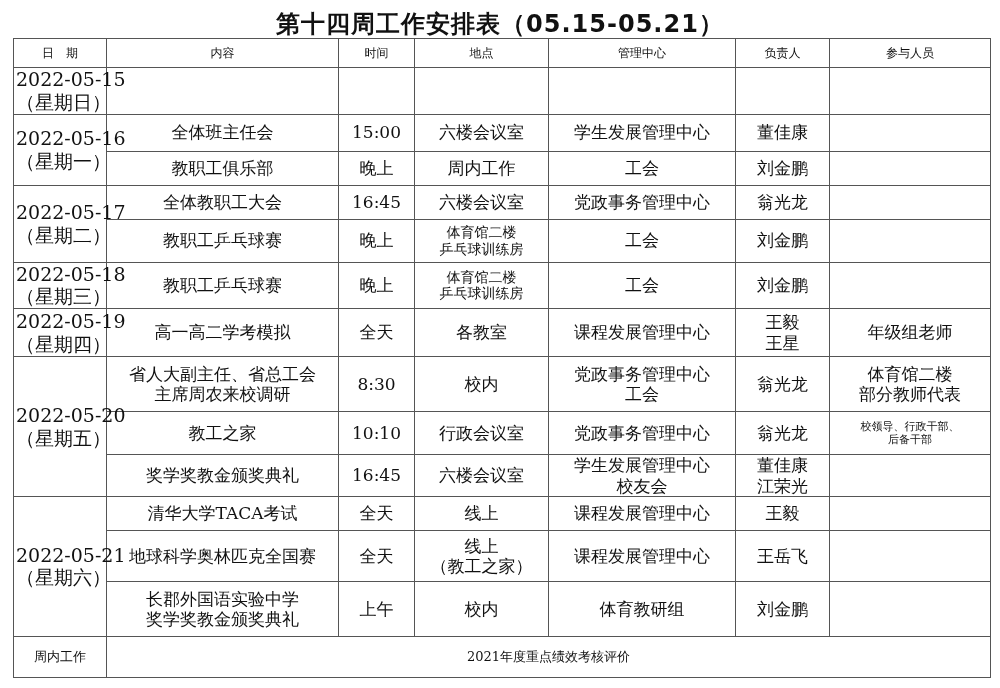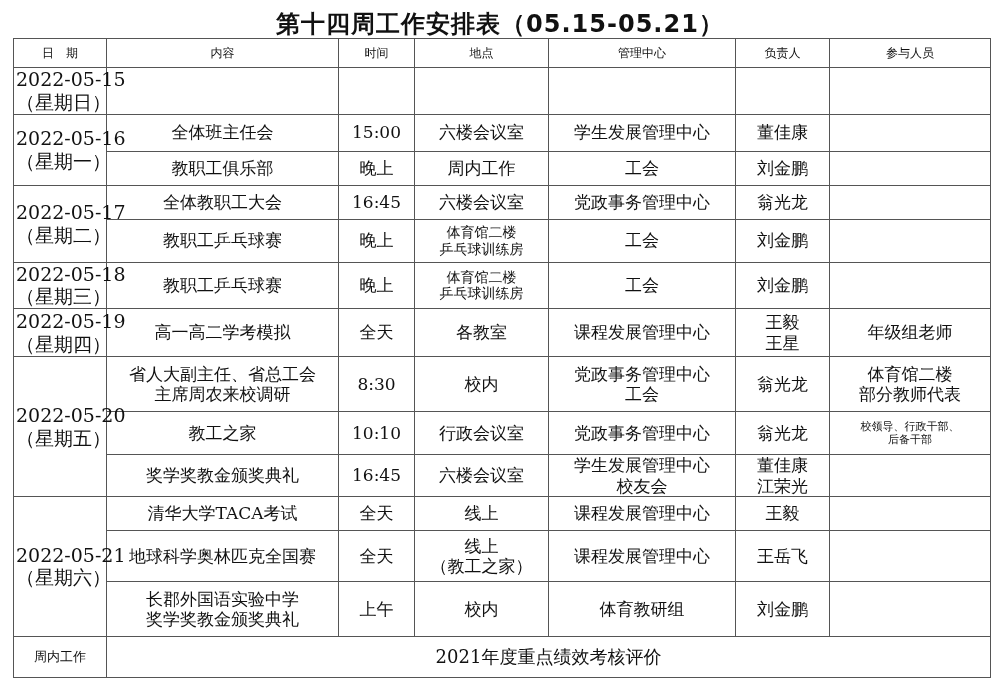--- a/index.html
+++ b/index.html
@@ -11,21 +11,21 @@
   table.sched { position: absolute; top: 38px; left: 13px; width: 977px;
                 border-collapse: collapse; table-layout: fixed; }
   table.sched td, table.sched th { border: 1.5px solid #555; text-align: center;
                 vertical-align: middle; padding: 0 2px; line-height: 1.2; }
   th { font-size: 12px; font-weight: normal; height: 28px; }
   td { font-size: 17px; }
   td.date { font-size: 19px; line-height: 1.25; }
   td.small { font-size: 14px; line-height: 1.25; margin-left: 19px; }
   td.tiny { font-size: 11px; line-height: 1.25; }
   td.week-label { font-size: 13px; }
-  td.week-content { text-align: left; font-size: 18px; padding-left: 4px; }
+  td.week-content { text-align: left; font-size: 13px; padding-left: 4px; }
   .line { display: block; white-space: nowrap; }
 </style>
 </head>
 <body>
 
 <div class="title">第十四周工作安排表（05.15-05.21）</div>
 
 <table class="sched">
   <colgroup>
     <col style="width:93px">

